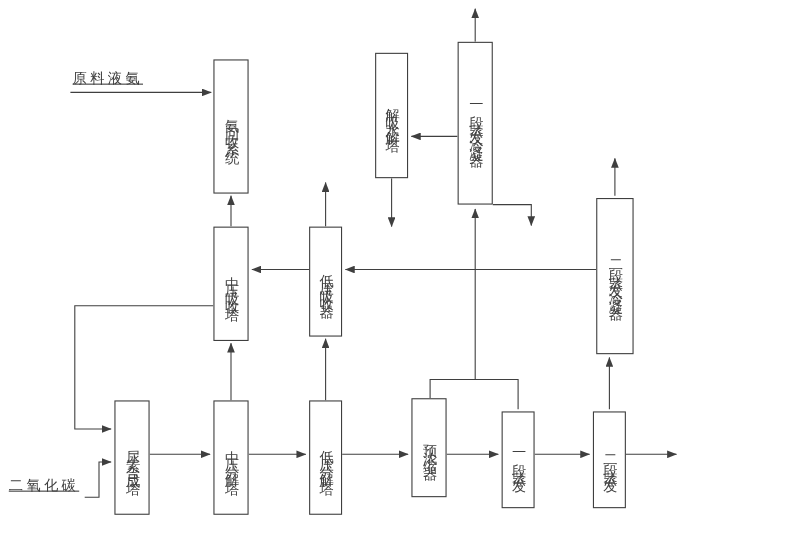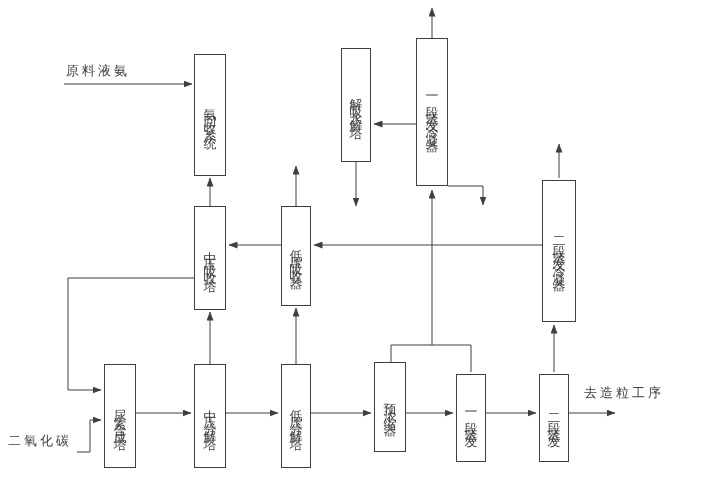--- a/index.html
+++ b/index.html
@@ -34,20 +34,21 @@
     line-height:1;
     letter-spacing:7px;
     color:var(--text);
   }
   .hlabel{
     position:absolute;
     font-size:13px;
     letter-spacing:3px;
     white-space:nowrap;
     color:var(--text);
+    text-decoration:underline;
   }
 </style>
 </head>
 <body>
 
 <div class="canvas">
 
   <svg class="lines" width="722" height="486" viewBox="0 0 722 486">
     <defs>
       <marker id="arrow" markerWidth="9" markerHeight="7" refX="8.5" refY="3.5" orient="auto" markerUnits="userSpaceOnUse">
@@ -130,15 +131,14 @@
   </div>
   <div class="node" style="left:456px;top:374px;width:30px;height:88px">
     <span>一段蒸发</span>
   </div>
   <div class="node" style="left:539px;top:374px;width:30px;height:88px">
     <span>二段蒸发</span>
   </div>
 
   <div class="hlabel" style="left:66px;top:62px">原料液氨</div>
   <div class="hlabel" style="left:8px;top:432px">二氧化碳</div>
-  <div class="hlabel" style="left:584px;top:384px">去造粒工序</div>
 
 </div>
 
 </body></html>

